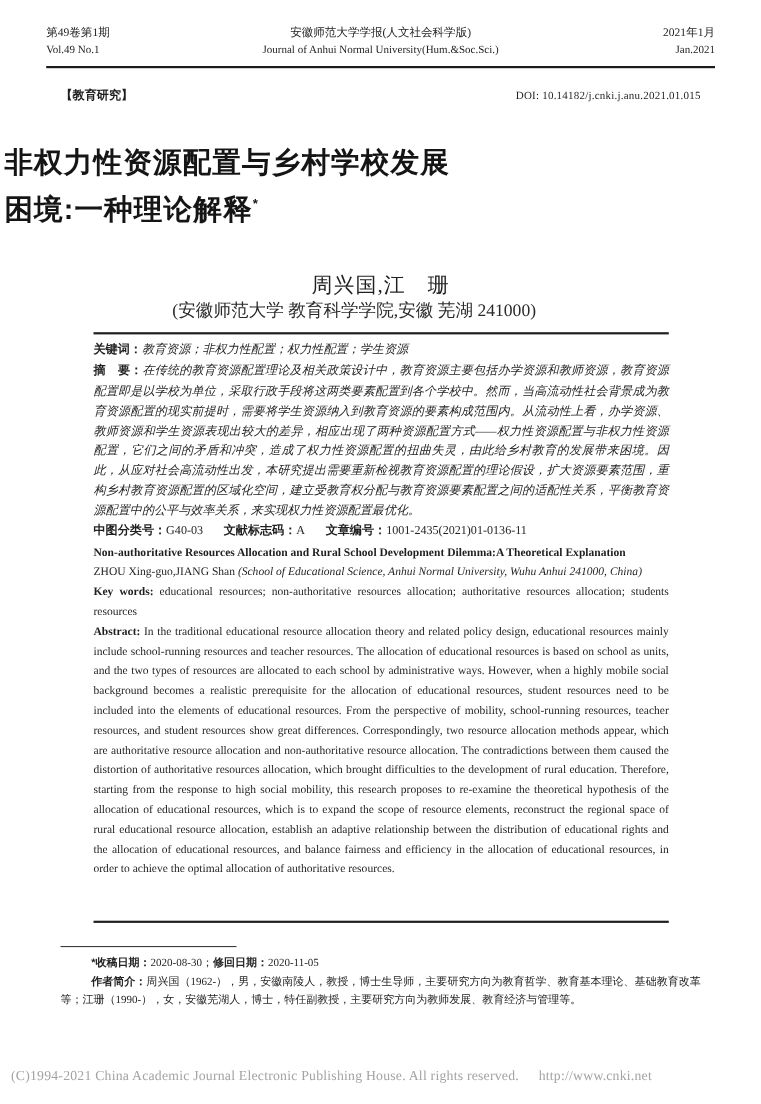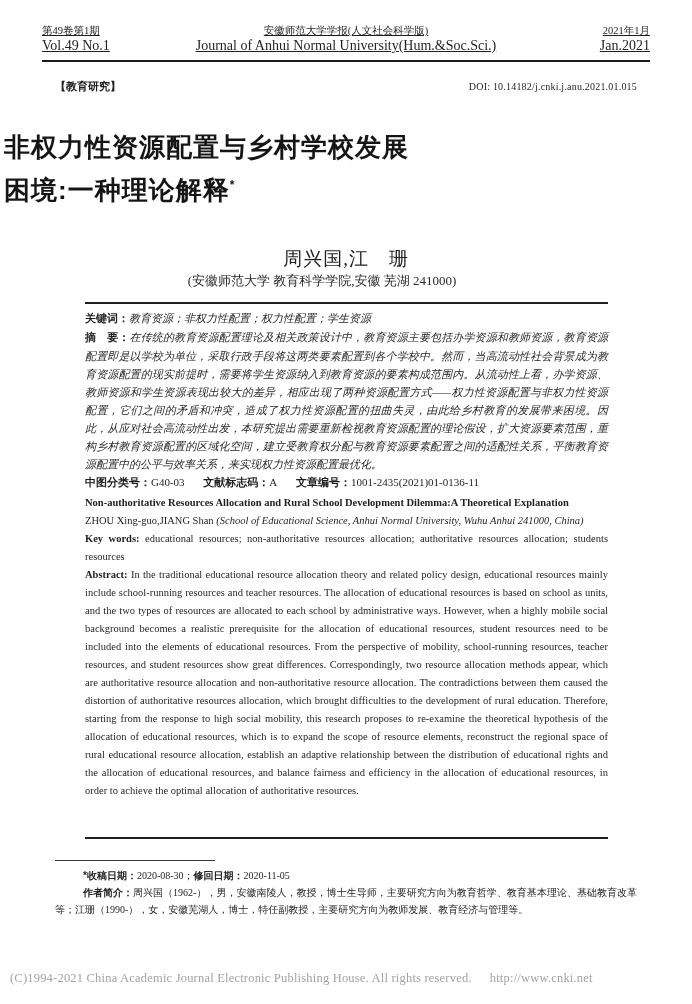--- a/index.html
+++ b/index.html
@@ -4,27 +4,27 @@
 <style>
   html,body { margin:0; padding:0; background:#e8e8e8; }
   .page {
     position:relative; width:692px; height:1004px; margin:0 auto;
     background:#ffffff; overflow:hidden; color:#1f1f1f;
     font-family:"Liberation Serif","DejaVu Serif",serif;
   }
   
   .journal-header {
     position:absolute; top:23px; left:42px; width:608px;
-    display:flex; justify-content:space-between; align-items:flex-end;text-decoration:underline;
+    display:flex; justify-content:space-between; align-items:flex-end;
   }
   .h-side { width:118px; font-size:10px; line-height:15px; }
   .h-side.right { text-align:right; }
   .h-center { flex:1; text-align:center; line-height:15px; }
   .h-cn { font-size:10.5px; }
-  .h-en { font-size:14px; }
+  .h-en { font-size:10px; }
   .header-rule {
     position:absolute; left:42px; top:60px; width:608px; height:2px; background:#1b1b1b;
   }
   
   .column-row {
     position:absolute; top:79px; left:55px; width:582px;
     display:flex; justify-content:space-between; align-items:baseline;
   }
   .column-label { font-family:Liberation Serif, serif; font-weight:bold; font-size:11px; }
   .doi-text { font-size:10px; letter-spacing:0.2px;padding-left:20px; }
@@ -34,21 +34,21 @@
     text-align:left; font-family:"Liberation Sans","DejaVu Sans",sans-serif;
     font-size:26px; font-weight:bold; line-height:38px; letter-spacing:1px; color:#151515;
   }
   .article-title sup { font-size:12px; vertical-align:super; }
   .authors-cn {
     position:absolute; top:246px; left:0; width:692px;
     text-align:center; font-size:19px; letter-spacing:1px;
   }
   .affiliation-cn {
     position:absolute; top:272px; left:0; width:644px;
-    text-align:center; font-size:13px; color:#2a2a2a;
+    text-align:center; font-size:16px; color:#2a2a2a;
   }
   
   .rule-top, .rule-bottom { position:absolute; left:85px; width:523px; height:1.5px; background:#1f1f1f; }
   .rule-top { top:302px; }
   .rule-bottom { top:837px; }
   
   .meta {
     position:absolute; top:309px; left:85px; width:523px;
     font-size:11px; line-height:18px; text-align:justify;
   }

